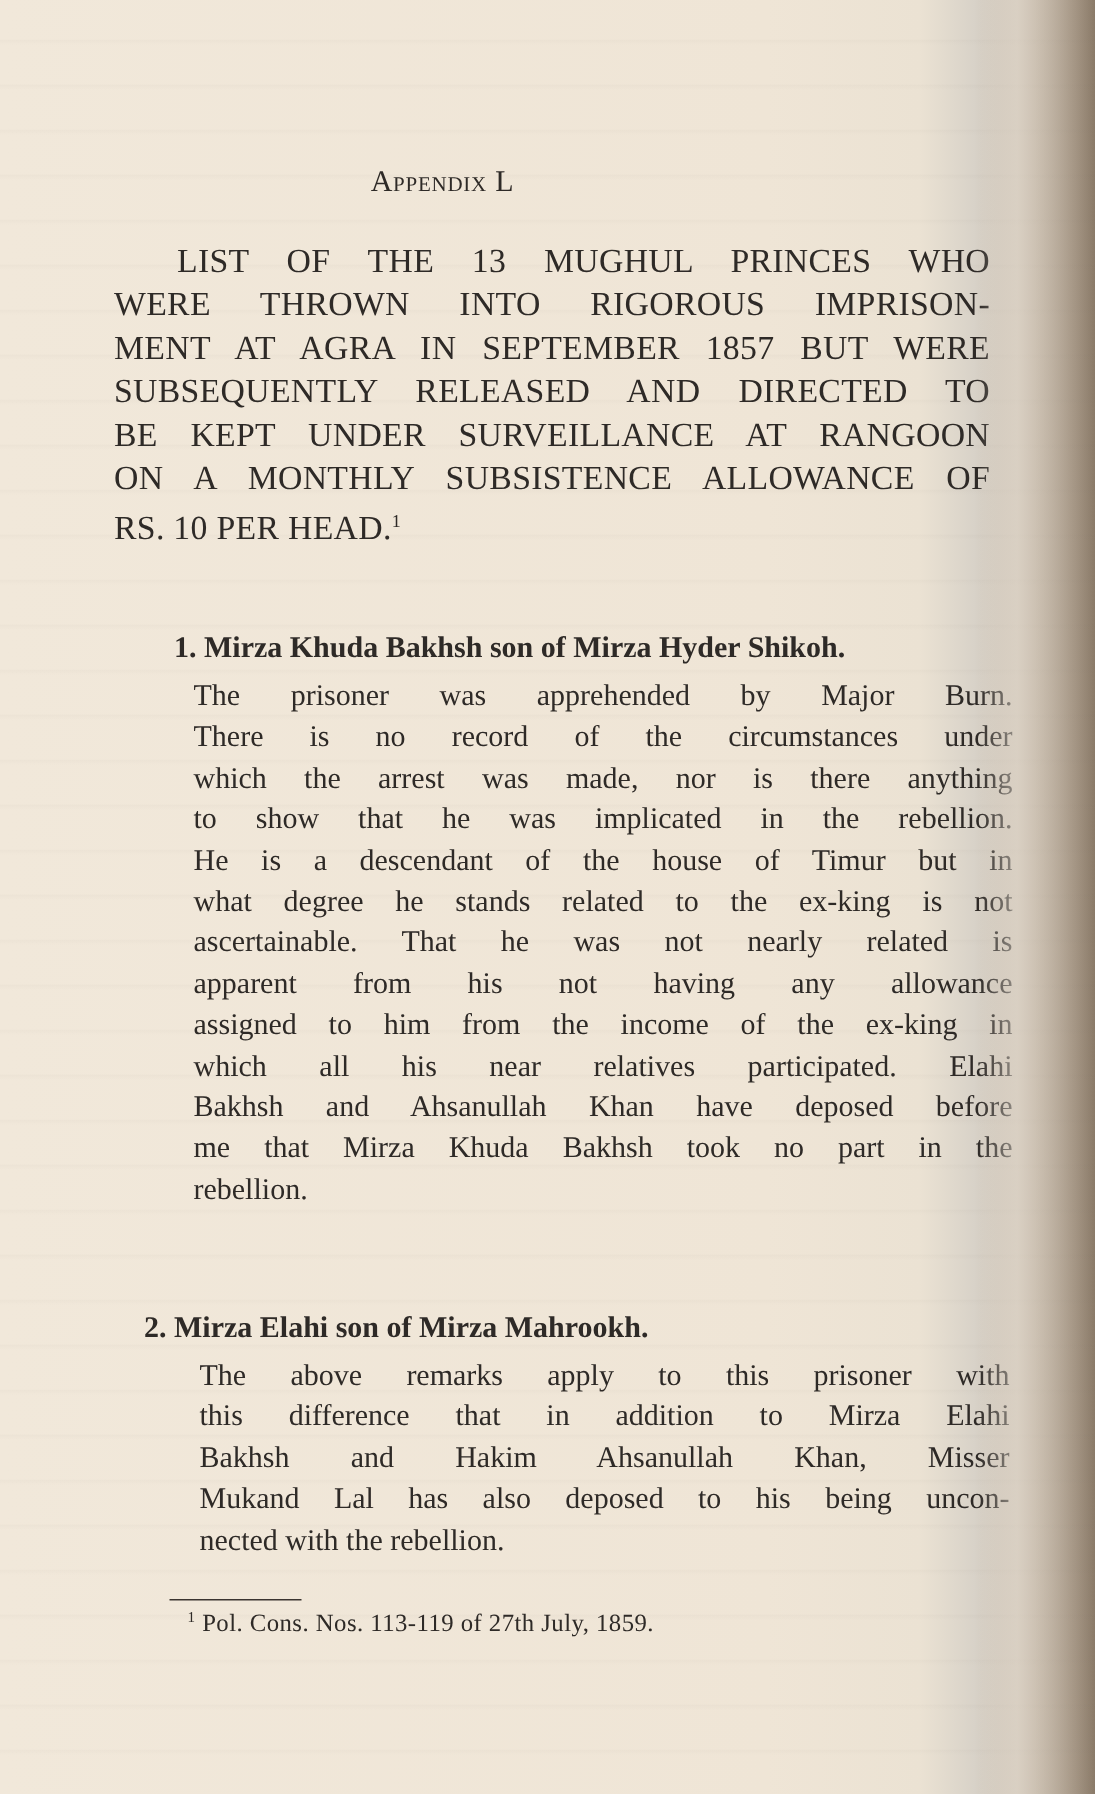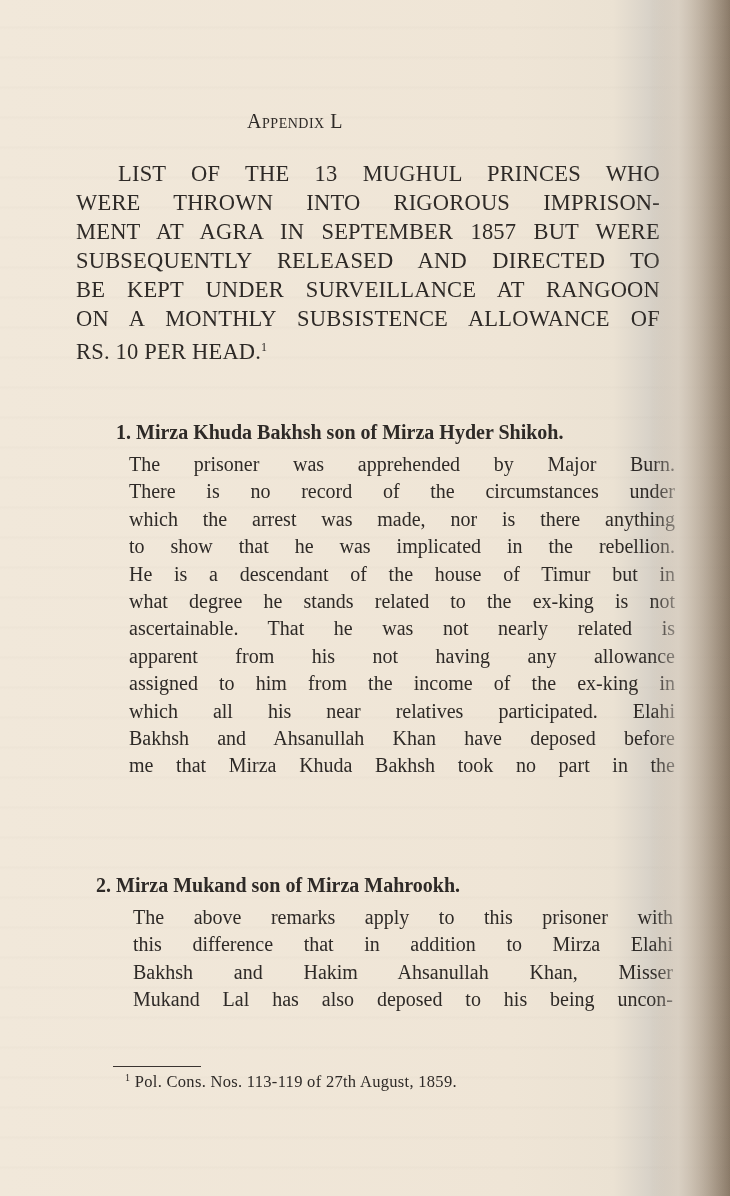--- a/index.html
+++ b/index.html
@@ -75,32 +75,34 @@
   <span class="line">which the arrest was made, nor is there anything</span>
   <span class="line">to show that he was implicated in the rebellion.</span>
   <span class="line">He is a descendant of the house of Timur but in</span>
   <span class="line">what degree he stands related to the ex-king is not</span>
   <span class="line">ascertainable. That he was not nearly related is</span>
   <span class="line">apparent from his not having any allowance</span>
   <span class="line">assigned to him from the income of the ex-king in</span>
   <span class="line">which all his near relatives participated. Elahi</span>
   <span class="line">Bakhsh and Ahsanullah Khan have deposed before</span>
   <span class="line">me that Mirza Khuda Bakhsh took no part in the</span>
+  <span class="line last">rebellion.</span>
 </div>
 
 <div class="item-head" style="top:874px; left:96px;">
   <span>2.</span>
-  <span>Mirza Mukand son of Mirza Mahrookh.</span>
+  <span>Mirza Elahi son of Mirza Mahrookh.</span>
 </div>
 <div class="para" style="top:904px; left:133px; width:540px;">
   <span class="line">The above remarks apply to this prisoner with</span>
   <span class="line">this difference that in addition to Mirza Elahi</span>
   <span class="line">Bakhsh and Hakim Ahsanullah Khan, Misser</span>
   <span class="line">Mukand Lal has also deposed to his being uncon-</span>
+  <span class="line last">nected with the rebellion.</span>
 </div>
 
 <div class="rule"></div>
 <div class="footnote">
   <sup>1</sup>
-  <span>Pol. Cons. Nos. 113-119 of 27th August, 1859.</span>
+  <span>Pol. Cons. Nos. 113-119 of 27th July, 1859.</span>
 </div>
 
 <div class="fade"></div>
 
 </body></html>

